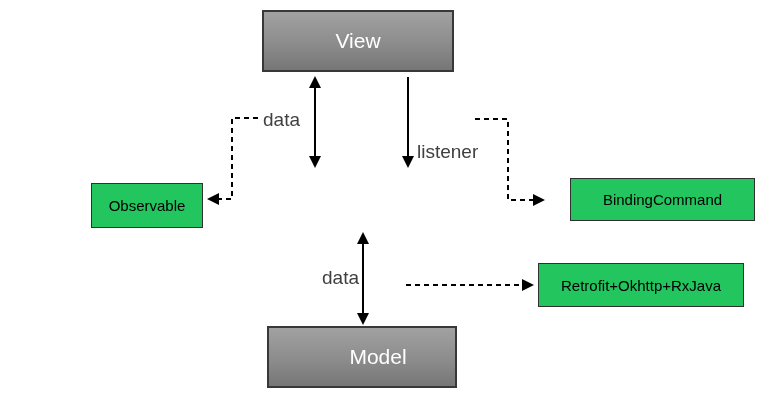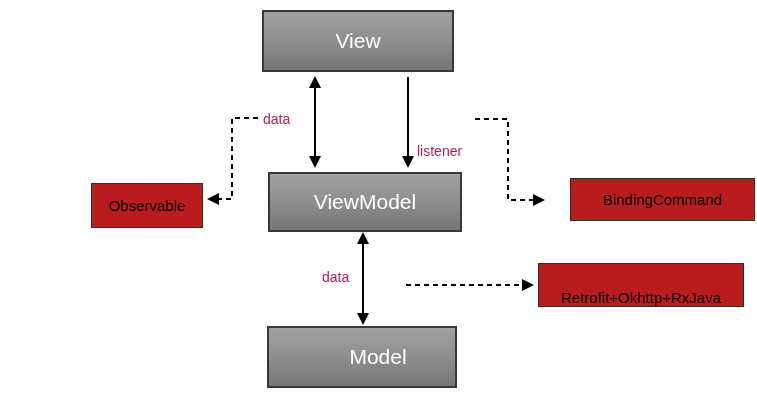--- a/index.html
+++ b/index.html
@@ -31,38 +31,38 @@
     border: 2px solid #383838;
     color: #ffffff;
     font-size: 21px;
   }
   .leaf {
     position: absolute;
     box-sizing: border-box;
     display: flex;
     align-items: center;
     justify-content: center;
-    background: #b91c1c;
+    background: #22c55e;
     border: 1px solid #2f2f2f;
     color: #000000;
     font-size: 15px;
   }
   .edge-label {
     position: absolute;
-    color: #be185d;
-    font-size: 14px;
+    color: #404040;
+    font-size: 19px;
     line-height: 17px;
     white-space: nowrap;
   }
   #node-view      { left: 262px; top: 10px;  width: 192px; height: 62px; }
   #node-viewmodel { left: 268px; top: 172px; width: 194px; height: 60px; }
   #node-model     { left: 267px; top: 326px; width: 190px; height: 62px; padding-left: 32px; }
   #leaf-observable { left: 91px;  top: 183px; width: 112px; height: 45px; }
   #leaf-binding    { left: 547px; top: 178px; width: 185px; height: 43px; margin-left: 23px; }
-  #leaf-retrofit   { left: 538px; top: 263px; width: 206px; height: 44px; align-items: flex-end; }
+  #leaf-retrofit   { left: 538px; top: 263px; width: 206px; height: 44px; }
   #label-data-top    { left: 263px; top: 111px; }
   #label-listener    { left: 417px; top: 111px; margin-top: 32px; }
   #label-data-bottom { left: 322px; top: 269px; }
   .solid-line  { stroke: #000000; stroke-width: 2; fill: none; }
   .dashed-line { stroke: #000000; stroke-width: 2; fill: none; stroke-dasharray: 5 4; }
   .head { fill: #000000; stroke: none; }
 </style>
 </head>
 <body>
 
@@ -100,23 +100,20 @@
     <g>
       <line class="dashed-line" x1="406" y1="285" x2="522" y2="285"></line>
       <polygon class="head" points="534,285 522,279 522,291"></polygon>
     </g>
   </svg>
 
   <div id="node-view" class="node">
     <span>View</span>
   </div>
 
-  <div id="node-viewmodel" class="node">
-    <span>ViewModel</span>
-  </div>
 
   <div id="node-model" class="node">
     <span>Model</span>
   </div>
 
   <div id="leaf-observable" class="leaf">
     <span>Observable</span>
   </div>
 
   <div id="leaf-binding" class="leaf">

